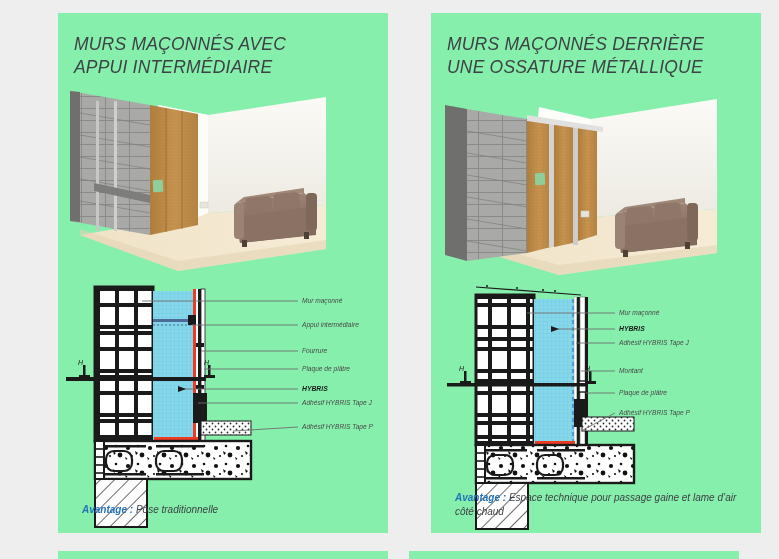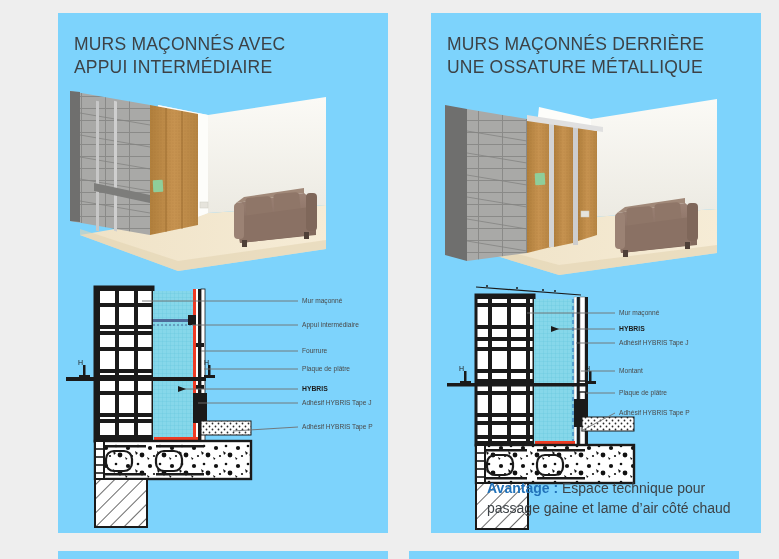--- a/index.html
+++ b/index.html
@@ -7,21 +7,21 @@
   body{
     width:779px;height:559px;overflow:hidden;
     background:#eeeeee;
     font-family:"Liberation Sans", sans-serif;
     -webkit-font-smoothing:antialiased;
   }
   .page{position:relative;width:779px;height:559px;}
 
   
   .card{
-    position:absolute;background:#7dd3fc;overflow:hidden;
+    position:absolute;background:#86efac;overflow:hidden;font-style:italic;
   }
   #card-left  {left:58px; top:13px; width:330px; height:520px;}
   #card-right {left:431px;top:13px; width:330px; height:520px;}
   #card-next-left {left:58px; top:551px; width:330px; height:30px;}
   #card-next-right{left:409px;top:551px; width:330px; height:30px;}
 
   .card-title{
     margin:0;padding:20px 16px 0 16px;
     font-size:17.5px;line-height:1.32;
     letter-spacing:.2px;
@@ -34,23 +34,23 @@
   .render-wrap{position:relative;width:100%;height:196px;margin-top:6px;}
   .render{position:absolute;left:0;top:0;width:330px;height:196px;}
 
   
   .draw-wrap{position:relative;width:330px;height:250px;}
   .draw{position:absolute;left:0;top:0;}
 
   
   .advantage{
     position:absolute;left:0;width:330px;
-    padding:0 18px 0 56px;
+    padding:0 18px 0 24px;
     box-sizing:border-box;
-    font-size:14px;line-height:1.42;
+    font-size:10px;line-height:1.42;
     color:#3d4246;
   }
   #adv-left {bottom:16px;}
   #adv-right{bottom:14px;}
   .adv-key{color:#2272b9;font-weight:700;}
   .adv-colon{color:#2272b9;font-weight:700;}
 </style>
 </head>
 <body>
 
@@ -268,20 +268,23 @@
           <text x="244" y="46">Appui intermédiaire</text>
           <text x="244" y="72">Fourrure</text>
           <text x="244" y="90">Plaque de plâtre</text>
           <text x="244" y="110" font-weight="bold" fill="#1a1a1a" font-size="6.8">HYBRIS</text>
           <text x="244" y="124">Adhésif HYBRIS Tape J</text>
           <text x="244" y="148">Adhésif HYBRIS Tape P</text>
         </g>
       </svg>
     </div>
 
+    <div class="advantage" id="adv-left">
+      <span class="adv-key">Avantage</span><span class="adv-colon"> : </span><span>Pose traditionnelle</span>
+    </div>
   </div>
 
   <div class="card" id="card-right">
 
     <h2 class="card-title">MURS MAÇONNÉS DERRIÈRE
 UNE OSSATURE MÉTALLIQUE</h2>
 
     <div class="render-wrap">
       <svg class="render" viewBox="0 0 330 196">
         <defs>

